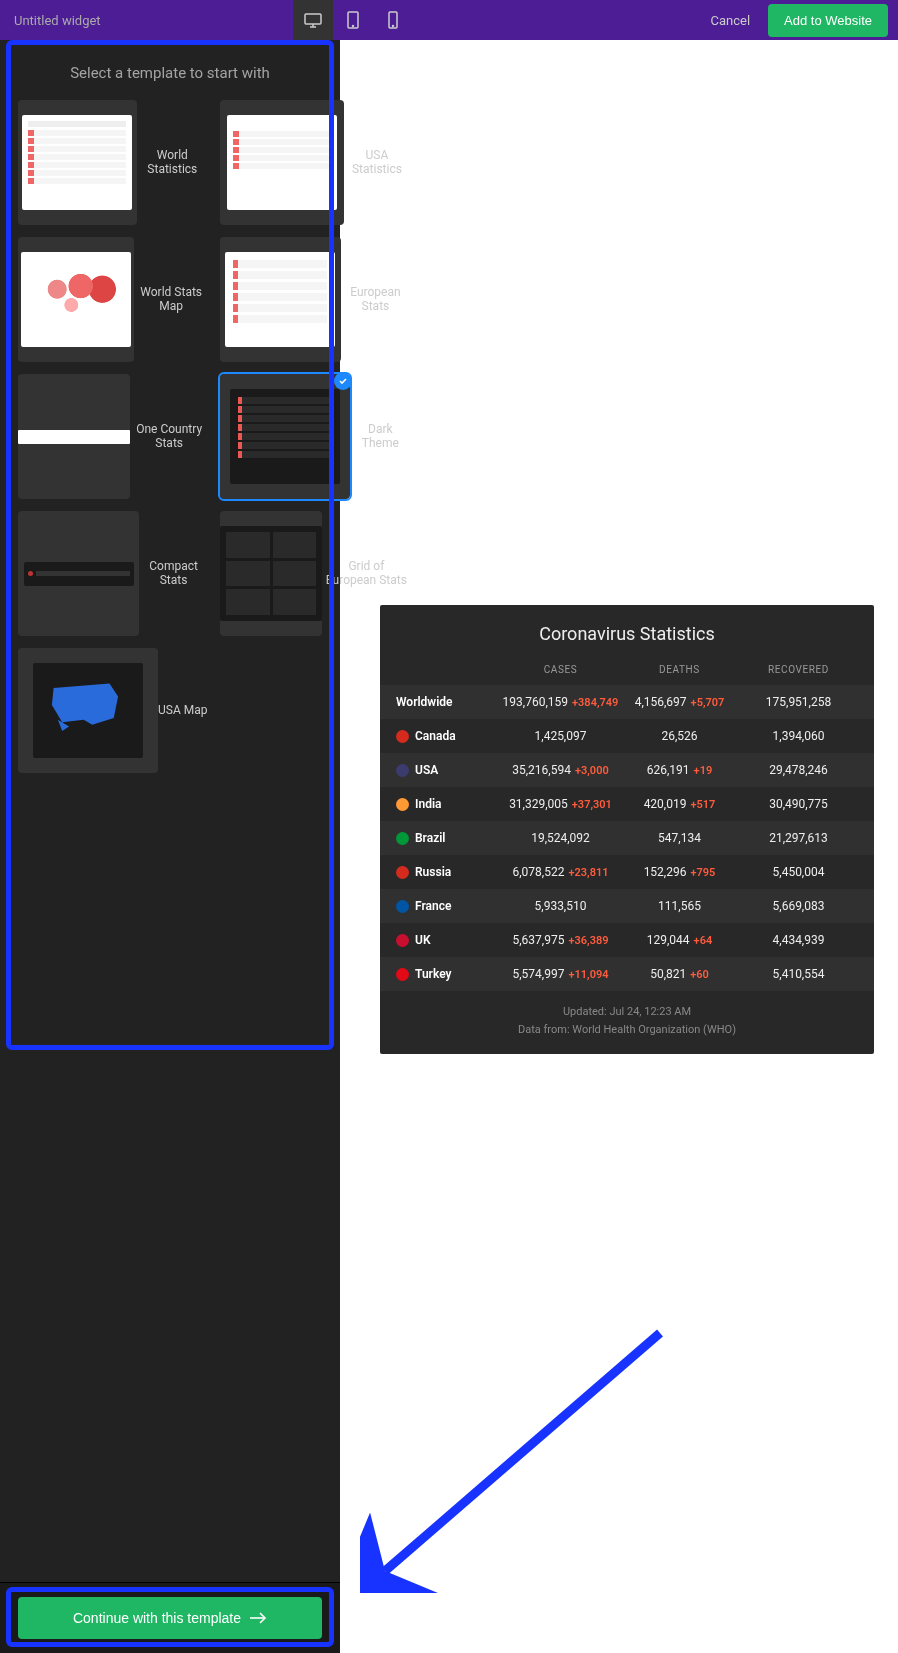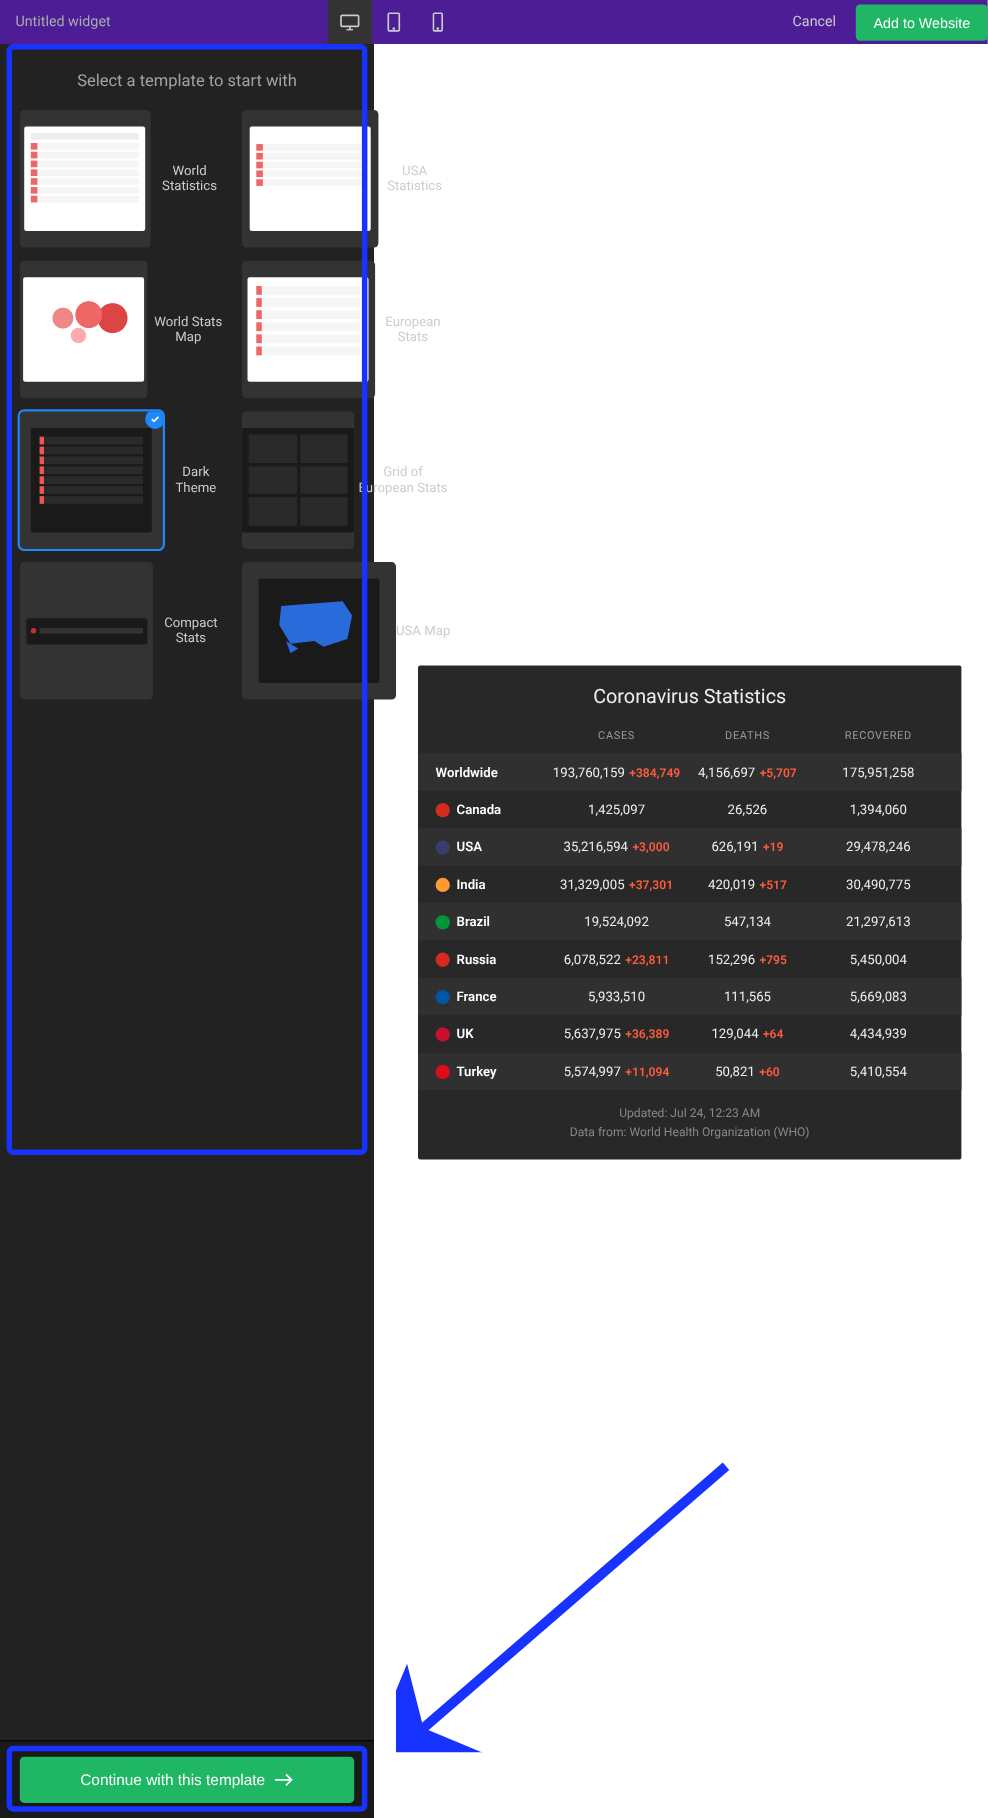--- a/index.html
+++ b/index.html
@@ -7,21 +7,21 @@
 
 
 .topbar { height:40px; background:#4c1d95; display:flex; align-items:center; color:#aaa; font-size:13px; }
 .topbar .title { padding-left:14px; flex:1; }
 .device-tabs { display:flex; height:100%; }
 .device-tabs .tab { width:40px; height:100%; display:flex; align-items:center; justify-content:center; cursor:pointer; }
 .device-tabs .tab.active { background:#333; }
 .device-tabs svg { stroke:#ccc; fill:none; stroke-width:1.5; }
 .topbar .spacer { flex:1; }
 .topbar .cancel { padding:0 18px; color:#ccc; cursor:pointer; font-size:13px; }
-.topbar .add-btn { background:#1fb664; color:#fff; border:none; padding:9px 16px; border-radius:4px; font-size:13px; cursor:pointer; }
+.topbar .add-btn { background:#1fb664; color:#fff; border:none; padding:9px 16px; border-radius:4px; font-size:13px; margin-right:10px; cursor:pointer; }
 
 
 .left-panel { position:absolute; top:40px; left:0; width:340px; height:1613px; background:#222; display:flex; flex-direction:column; }
 .panel-title { color:#a3a3a3; font-size:15px; text-align:center; padding:24px 10px 18px; }
 .template-grid { display:grid; grid-template-columns:1fr 1fr; gap:12px; padding:0 18px; }
 .template-card { display:flex; flex-direction:row; align-items:center; cursor:pointer; }
 .thumb { width:140px; height:125px; background:#333; border-radius:4px; display:flex; align-items:center; justify-content:center; position:relative; overflow:hidden; }
 .template-card.selected .thumb { outline:2px solid #1e88ff; }
 .check-badge { position:absolute; top:-2px; right:-2px; width:18px; height:18px; border-radius:50%; background:#1e88ff; display:flex; align-items:center; justify-content:center; }
 .template-label { color:#ccc; font-size:12px; margin-top:10px; margin-bottom:12px; text-align:center; }
@@ -148,20 +148,26 @@
             <div class="er"></div>
             <div class="er"></div>
             <div class="er"></div>
             <div class="er"></div>
             <div class="er"></div>
             <div class="er"></div>
           </div>
         </div>
         <div class="template-label">European Stats</div>
       </div>
+      <div class="template-card">
+        <div class="thumb">
+          <div class="mock-one"></div>
+        </div>
+        <div class="template-label">One Country Stats</div>
+      </div>
       <div class="template-card selected">
         <div class="thumb">
           <div class="mock-dark">
             <div class="dr"></div>
             <div class="dr"></div>
             <div class="dr"></div>
             <div class="dr"></div>
             <div class="dr"></div>
             <div class="dr"></div>
             <div class="dr"></div>
@@ -169,39 +175,39 @@
           <div class="check-badge">
             <svg width="10" height="10" viewBox="0 0 10 10">
               <polyline points="2,5 4,7 8,3" stroke="#fff" fill="none" stroke-width="1.6"></polyline>
             </svg>
           </div>
         </div>
         <div class="template-label">Dark Theme</div>
       </div>
       <div class="template-card">
         <div class="thumb">
-          <div class="mock-grid-euro">
-            <div class="cell"></div>
-            <div class="cell"></div>
-            <div class="cell"></div>
-            <div class="cell"></div>
-            <div class="cell"></div>
-            <div class="cell"></div>
-          </div>
-        </div>
-        <div class="template-label">Grid of European Stats</div>
-      </div>
-      <div class="template-card">
-        <div class="thumb">
           <div class="mock-compact">
             <span class="fc"></span>
             <span class="tx"></span>
           </div>
         </div>
         <div class="template-label">Compact Stats</div>
+      </div>
+      <div class="template-card">
+        <div class="thumb">
+          <div class="mock-grid-euro">
+            <div class="cell"></div>
+            <div class="cell"></div>
+            <div class="cell"></div>
+            <div class="cell"></div>
+            <div class="cell"></div>
+            <div class="cell"></div>
+          </div>
+        </div>
+        <div class="template-label">Grid of European Stats</div>
       </div>
       <div class="template-card">
         <div class="thumb">
           <div class="mock-usa-map">
             <svg viewBox="0 0 100 70">
               <path d="M10,15 L75,10 L85,25 L80,50 L55,58 L45,52 L20,55 L8,35 Z M15,52 L28,60 L20,65 Z" fill="#2a6bdc"></path>
             </svg>
           </div>
         </div>
         <div class="template-label">USA Map</div>

